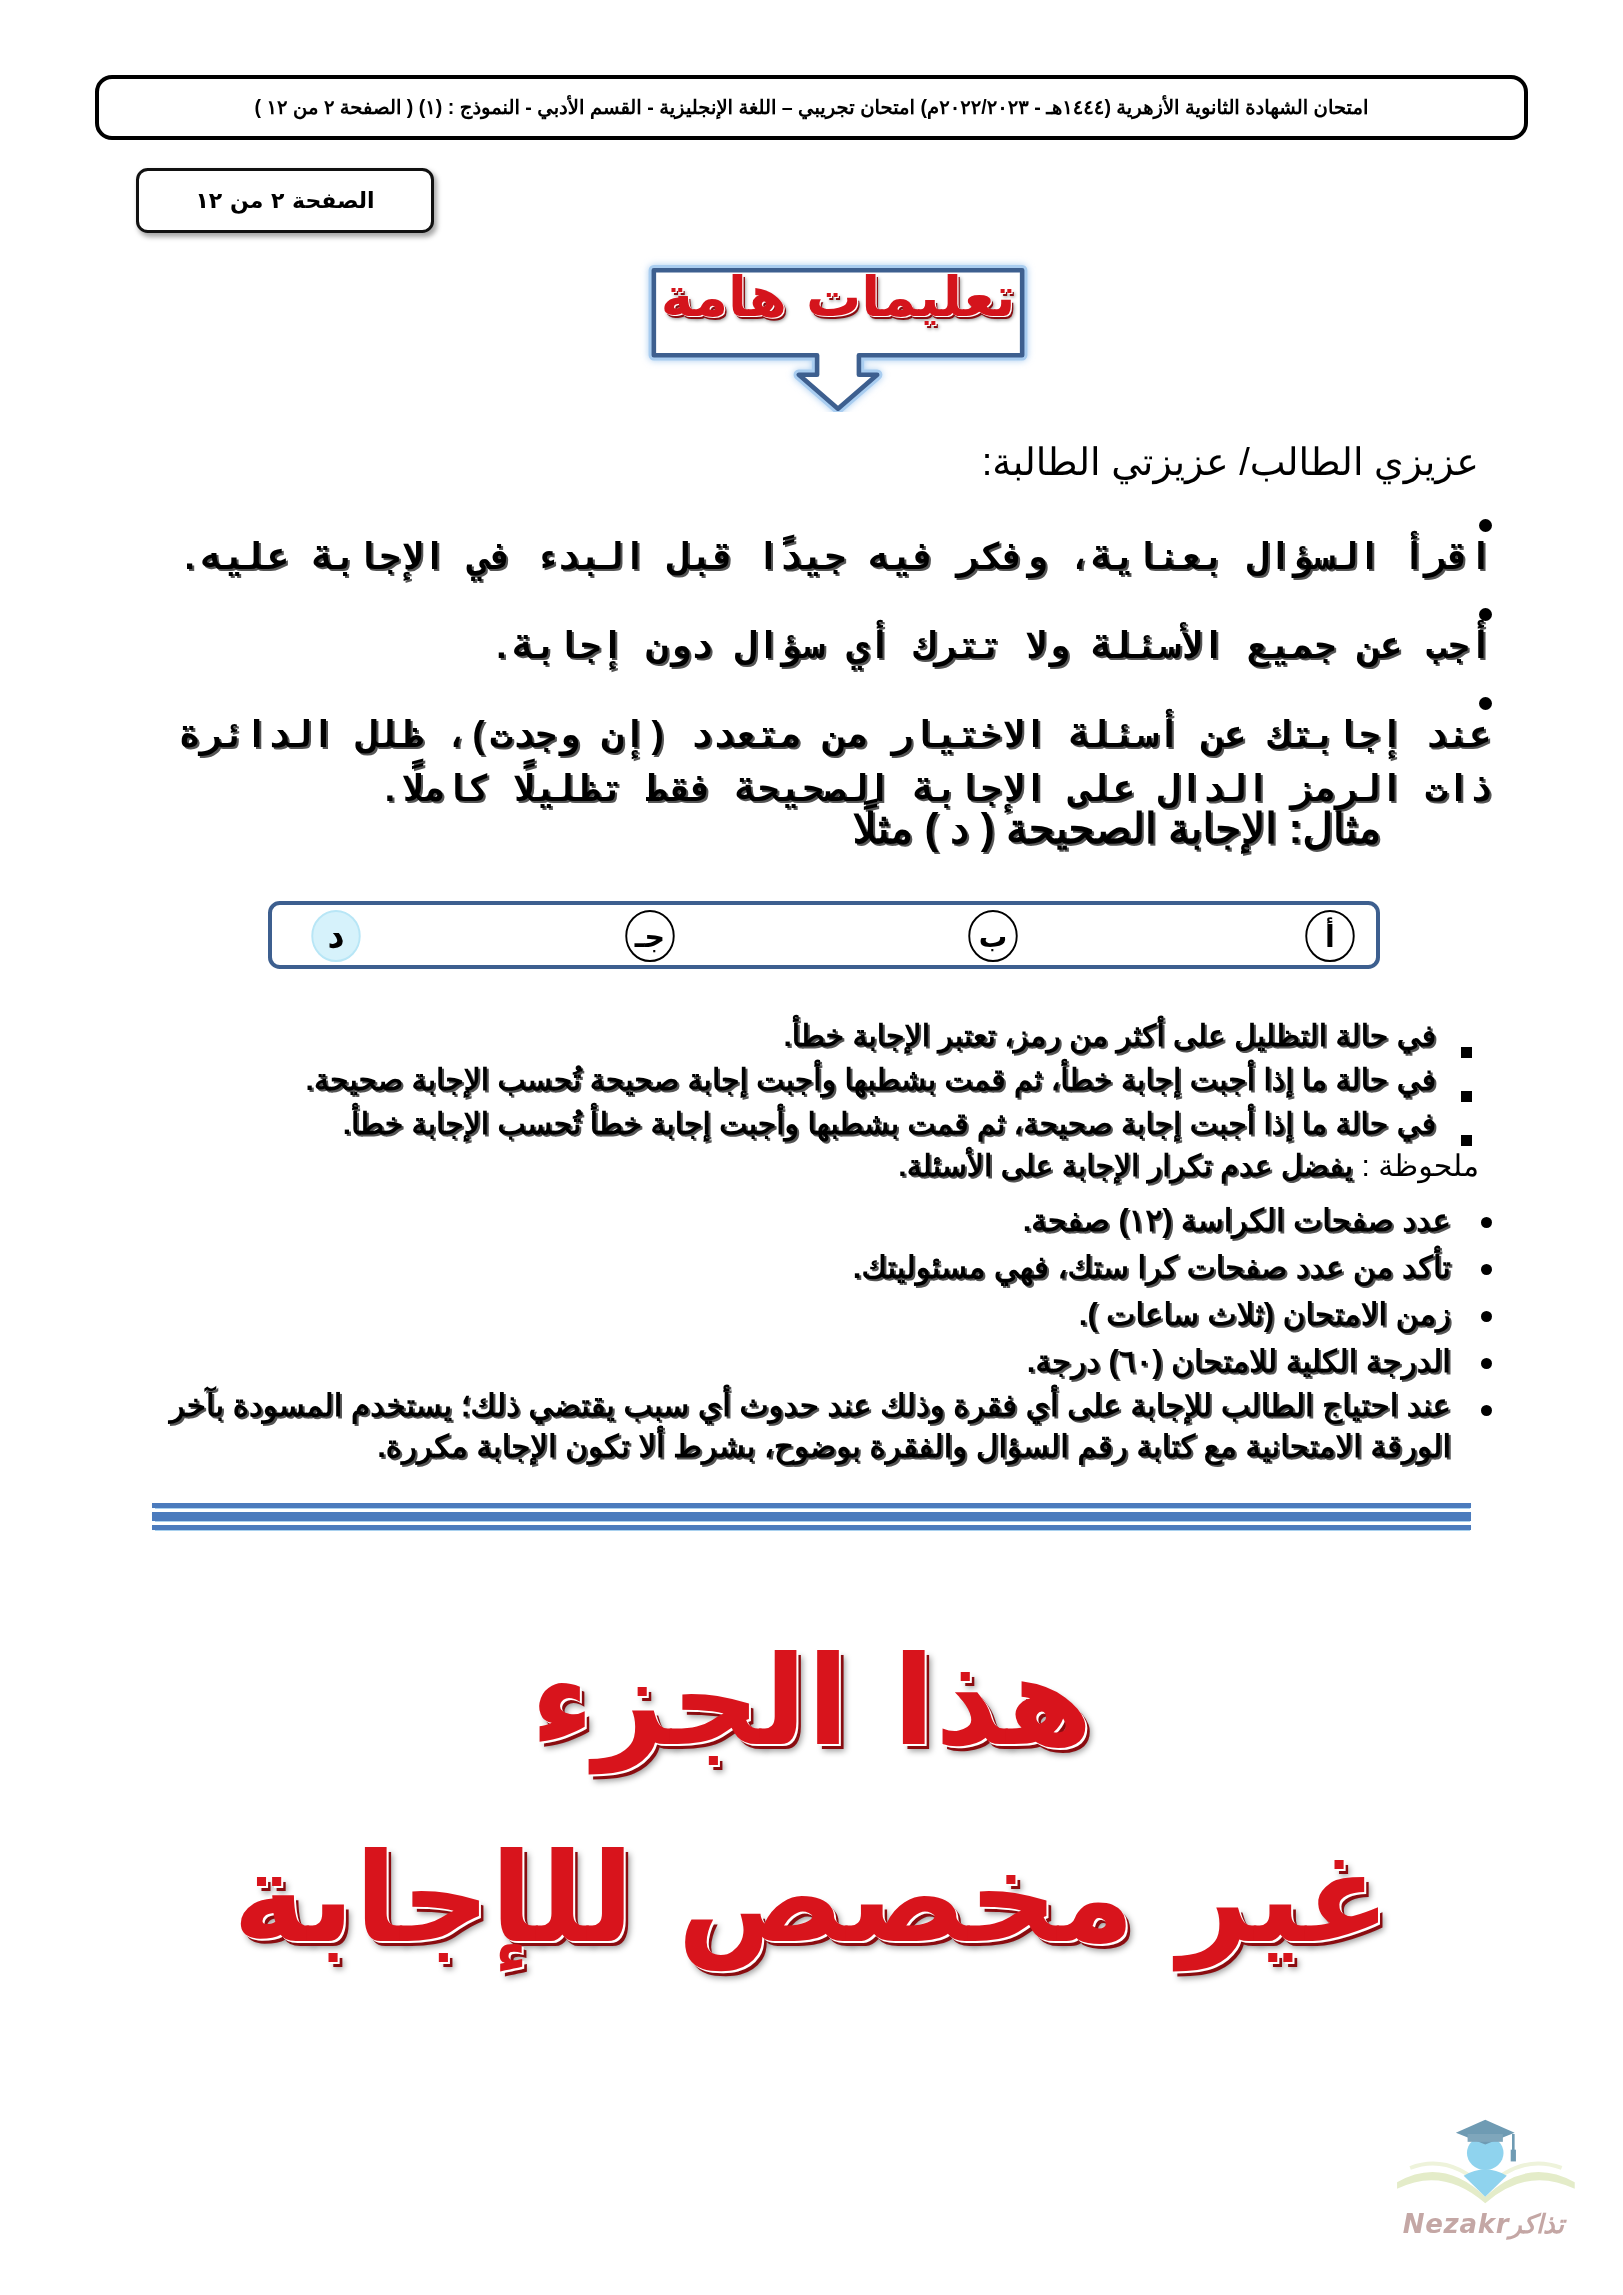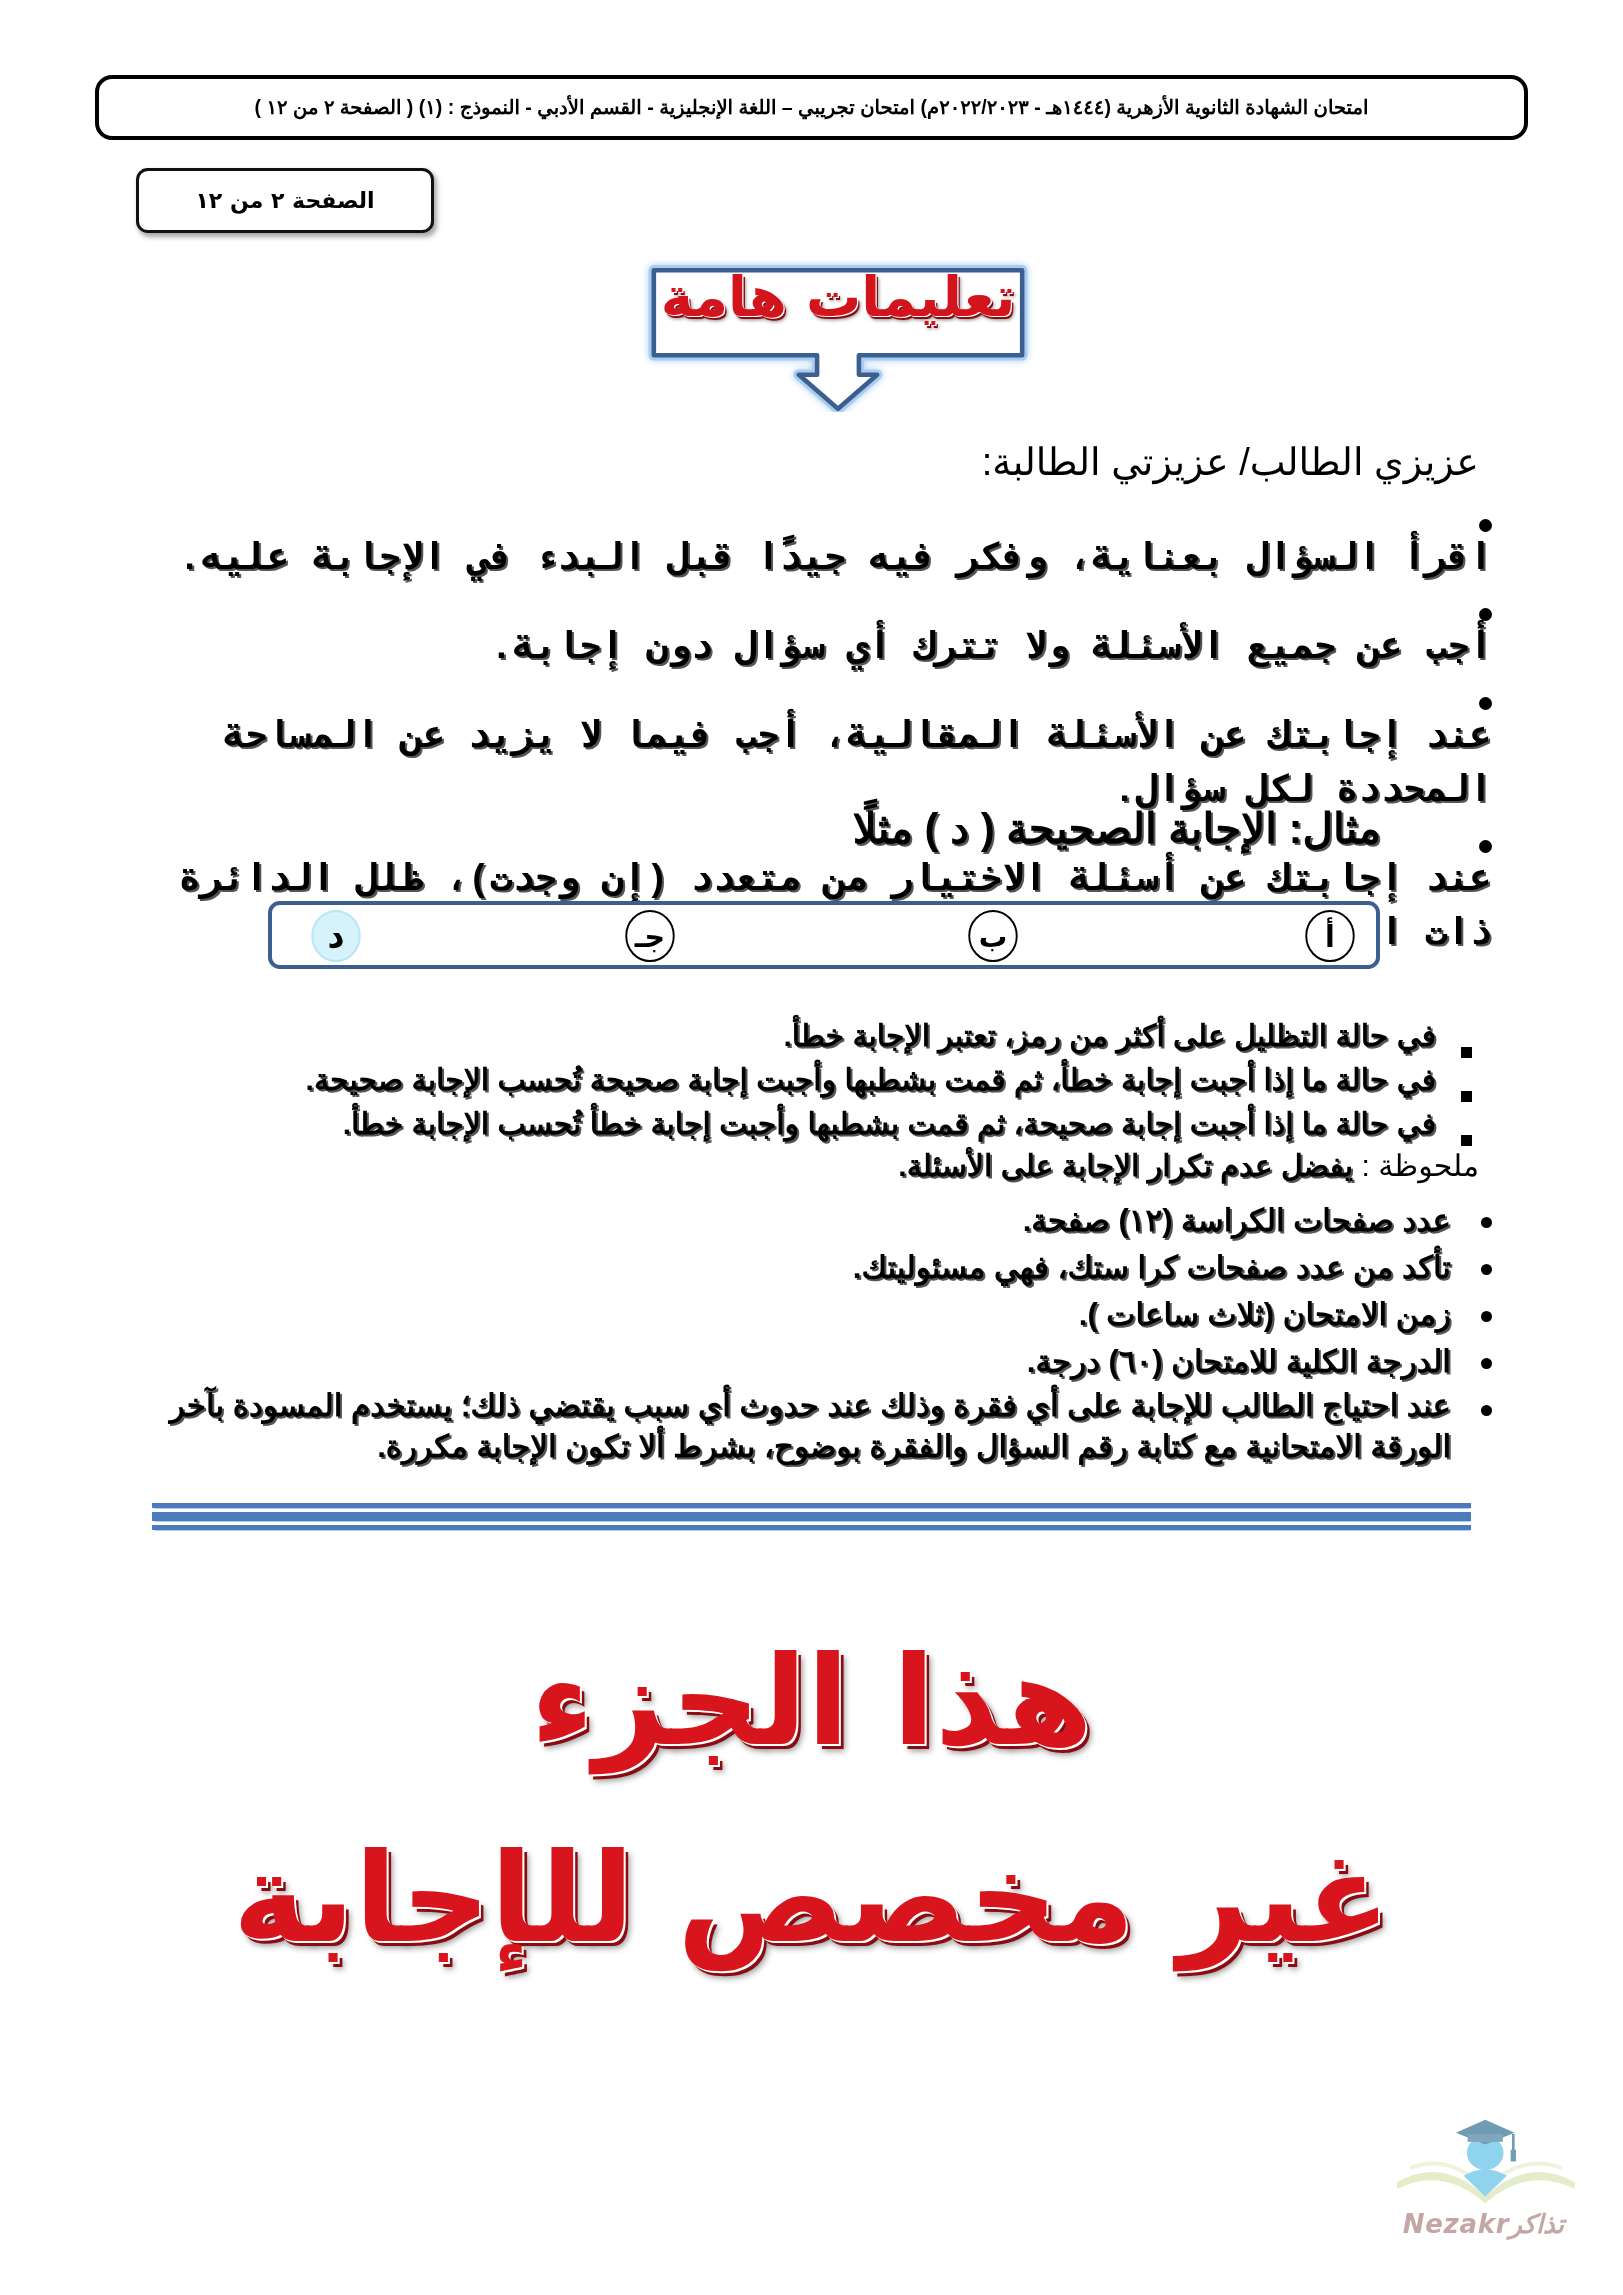--- a/index.html
+++ b/index.html
@@ -149,24 +149,20 @@
   <div class="bullet">
     <span class="dot"></span>
     <span class="bullet-text">اقرأ السؤال بعناية، وفكر فيه جيدًا قبل البدء في الإجابة عليه.</span>
   </div>
   <div class="bullet">
     <span class="dot"></span>
     <span class="bullet-text">أجب عن جميع الأسئلة ولا تترك أي سؤال دون إجابة.</span>
   </div>
   <div class="bullet">
     <span class="dot"></span>
-    <span class="bullet-text">عند إجابتك عن الأسئلة المقالية، أجب فيما لا يزيد عن المساحة المحددة لكل سؤال.</span>
-  </div>
-  <div class="bullet">
-    <span class="dot"></span>
     <span class="bullet-text">عند إجابتك عن أسئلة الاختيار من متعدد (إن وجدت)، ظلل الدائرة ذات الرمز الدال على الإجابة الصحيحة فقط تظليلًا كاملًا.</span>
   </div>
 </div>
 
 <div class="example rtl">مثال: الإجابة الصحيحة ( د ) مثلًا</div>
 
 <div class="options-box">
   <div class="opt" style="right:19.6px;">
     <span>أ</span>
   </div>

